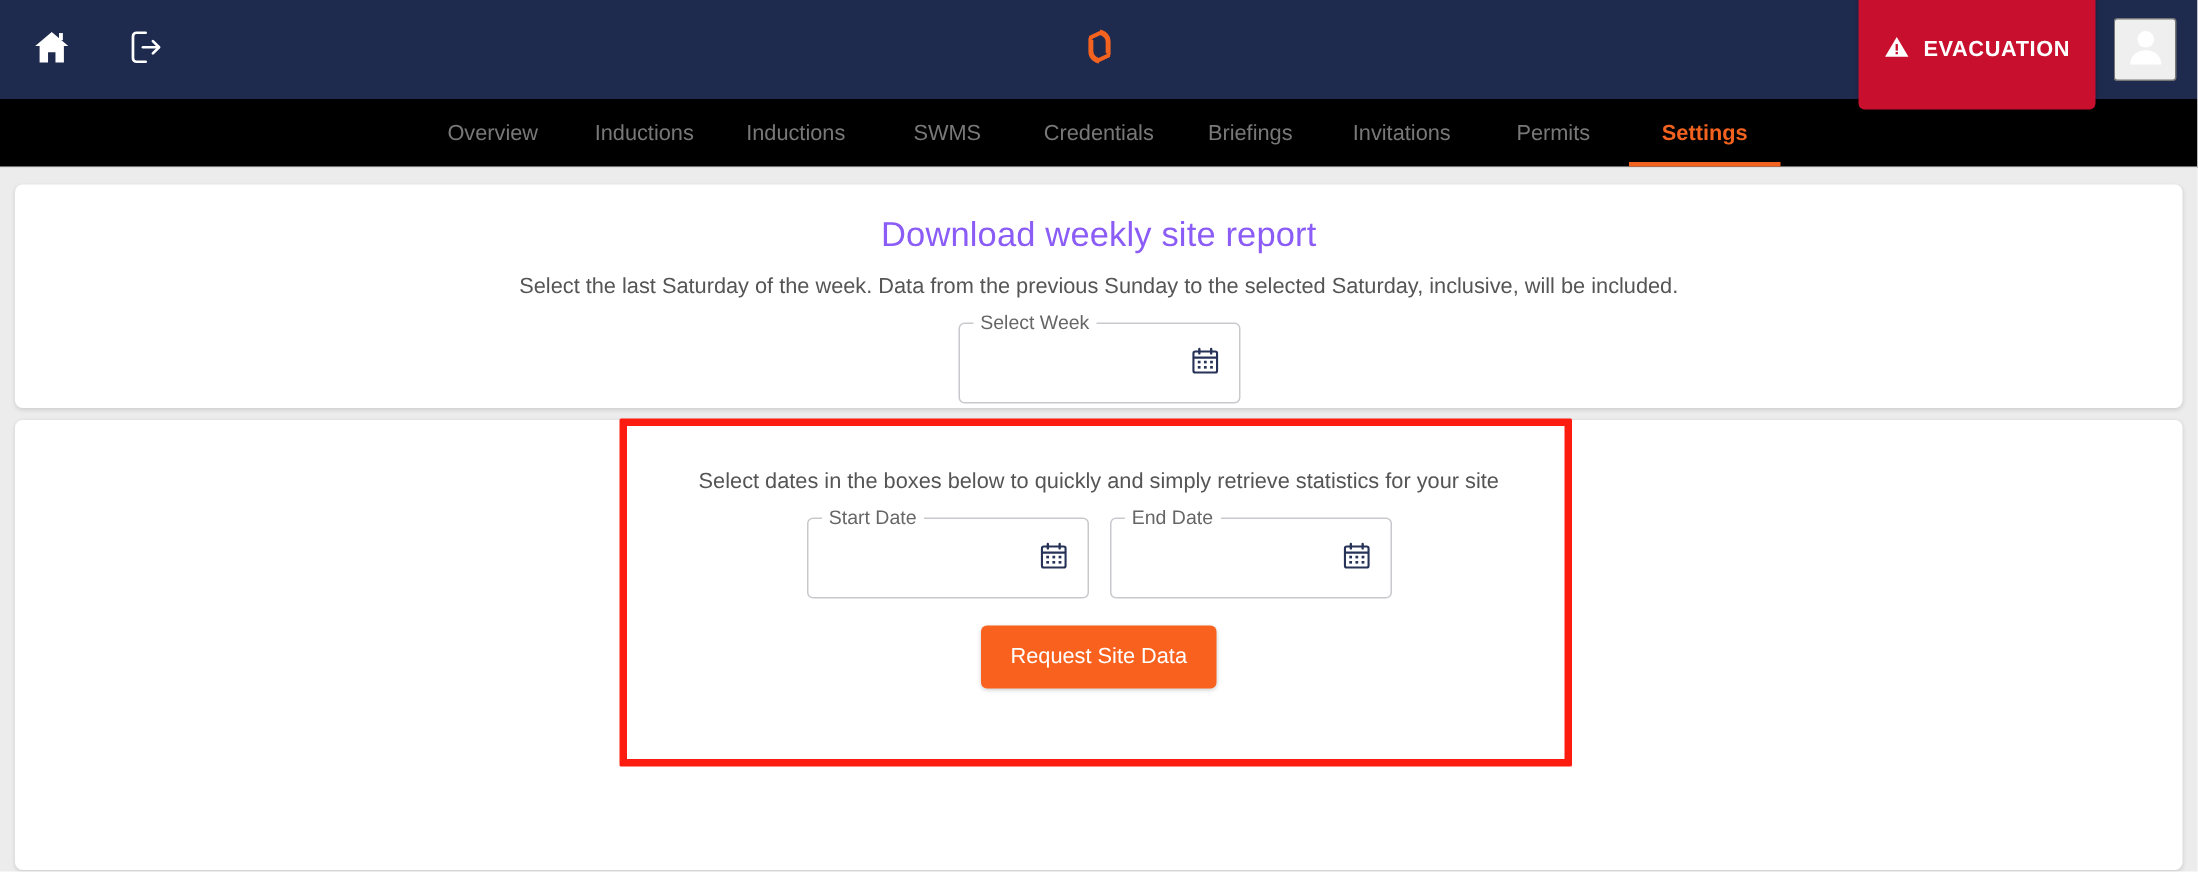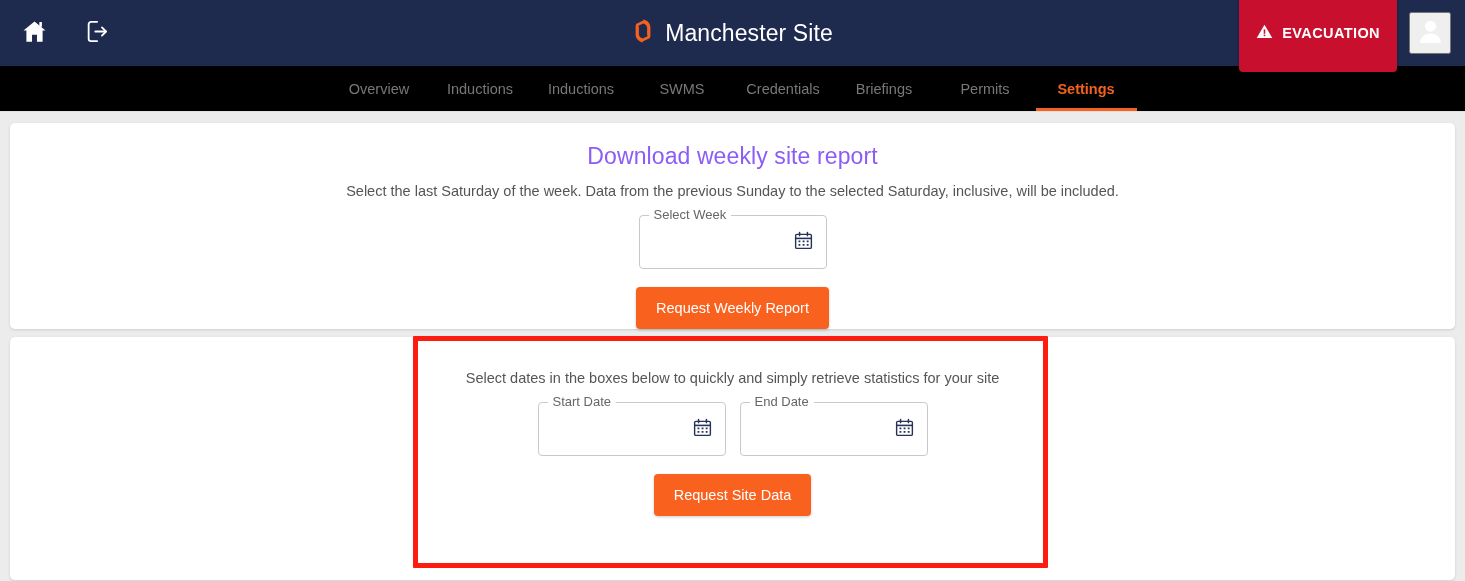--- a/index.html
+++ b/index.html
@@ -304,21 +304,20 @@
       <span>
         <svg width="22" height="24" viewBox="0 0 22 24">
           <path d="M12.8 0.8 L4.0 5.0 L4.0 8.0 L12.8 3.8 Z" fill="#f4621f"></path>
           <path d="M3.6 6.2 L3.6 15.5 C3.6 19.6 6.6 22.4 10.6 23.4
                    L10.6 19.6 C8.2 18.7 6.9 17.2 6.9 15.0 L6.9 7.6 Z" fill="#f4621f"></path>
           <path d="M11.4 0.6 L11.4 4.4 C13.8 5.3 15.1 6.8 15.1 9.0
                    L15.1 16.4 L18.4 17.8 L18.4 8.5 C18.4 4.4 15.4 1.6 11.4 0.6 Z" fill="#f4621f"></path>
           <path d="M9.2 20.2 L18.0 16.0 L18.0 19.0 L9.2 23.2 Z" fill="#f4621f"></path>
         </svg>
       </span>
-      <span class="site-title">Manchester Site</span>
     </div>
   </div>
 
   <div class="header-right">
     <button class="evac-btn">
       <span>
         <svg width="17" height="17" viewBox="0 0 24 24" fill="#ffffff">
           <path d="M12 2.4 L23 21 H1 Z"></path>
           <rect x="10.9" y="9" width="2.2" height="6.2" fill="#c8102e"></rect>
           <rect x="10.9" y="16.4" width="2.2" height="2.2" fill="#c8102e"></rect>
@@ -349,20 +348,23 @@
     <span>Inductions</span>
   </button>
   <button class="nav-tab">
     <span>SWMS</span>
   </button>
   <button class="nav-tab">
     <span>Credentials</span>
   </button>
   <button class="nav-tab">
     <span>Briefings</span>
+  </button>
+  <button class="nav-tab">
+    <span>Invitations</span>
   </button>
   <button class="nav-tab">
     <span>Permits</span>
   </button>
   <button class="nav-tab active">
     <span>Settings</span>
   </button>
 </nav>
 
 <main class="page">
@@ -389,23 +391,20 @@
                 <rect x="6.3" y="16" width="2.1" height="2"></rect>
                 <rect x="11" y="16" width="2.1" height="2"></rect>
                 <rect x="15.7" y="16" width="2.1" height="2"></rect>
               </g>
             </svg>
           </span>
         </button>
       </div>
     </div>
 
-    <div class="btn-row">
-      <button class="btn-primary">Request Weekly Report</button>
-    </div>
   </section>
 
   <section class="card card-stats">
     <div class="highlight-box"></div>
 
     <p class="card-sub">Select dates in the boxes below to quickly and simply retrieve statistics for your site</p>
 
     <div class="field-row">
 
       <div class="mui-field">

